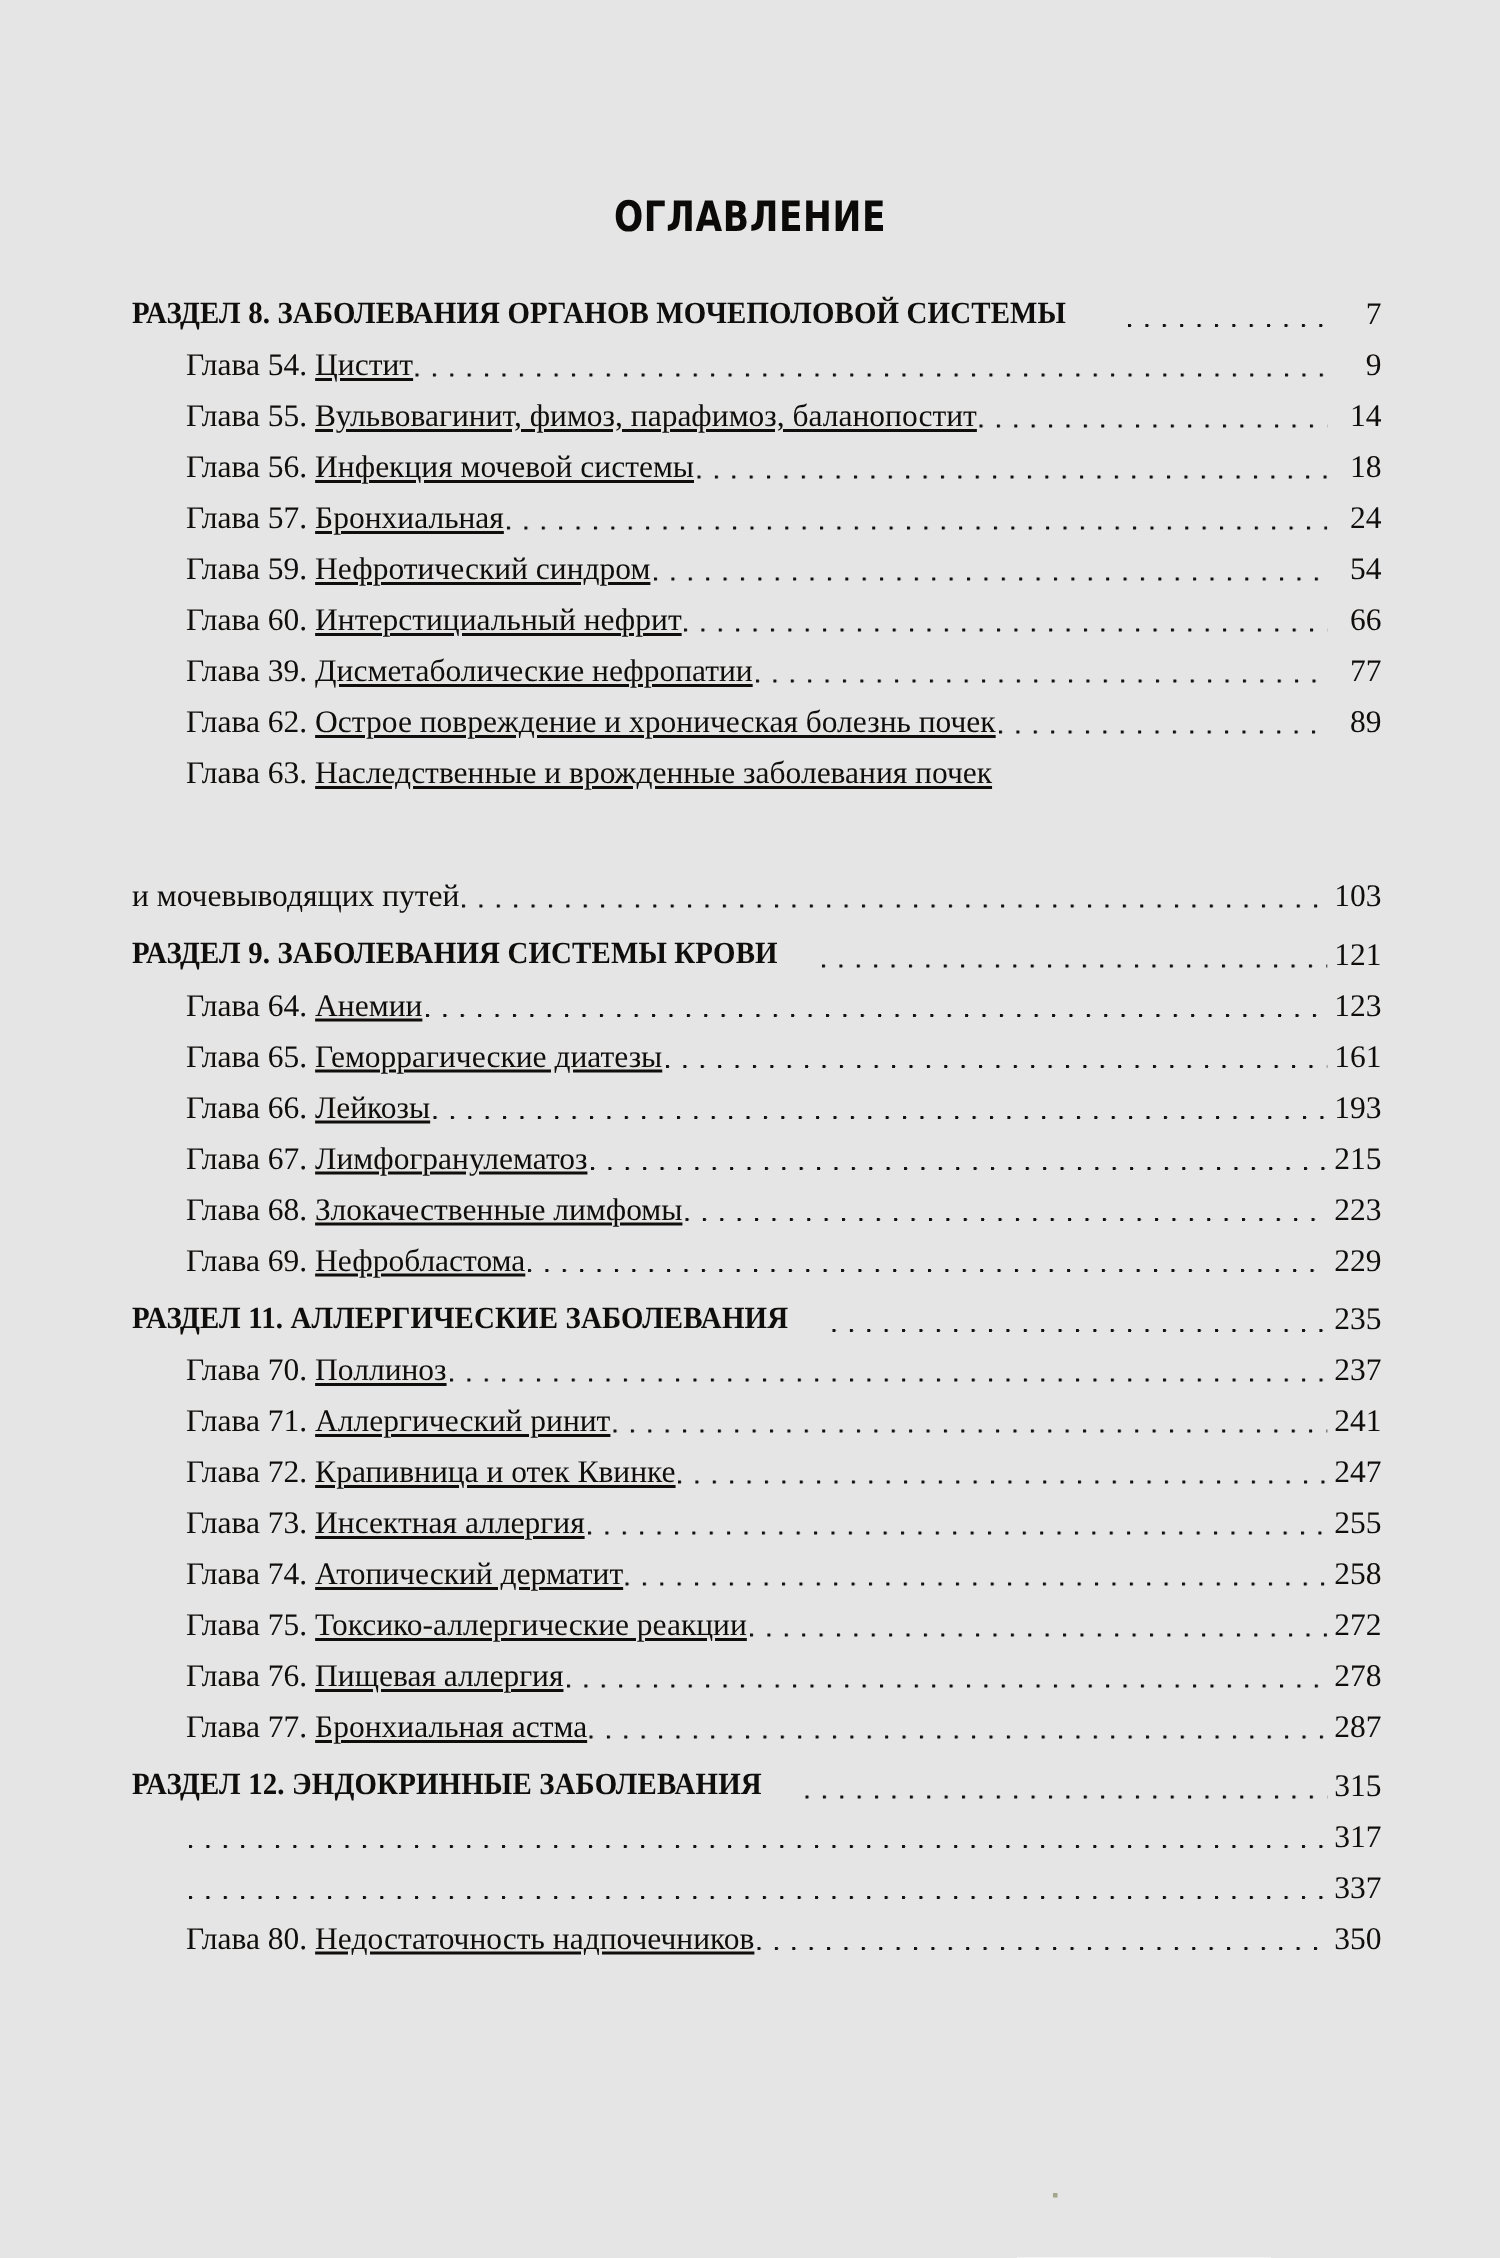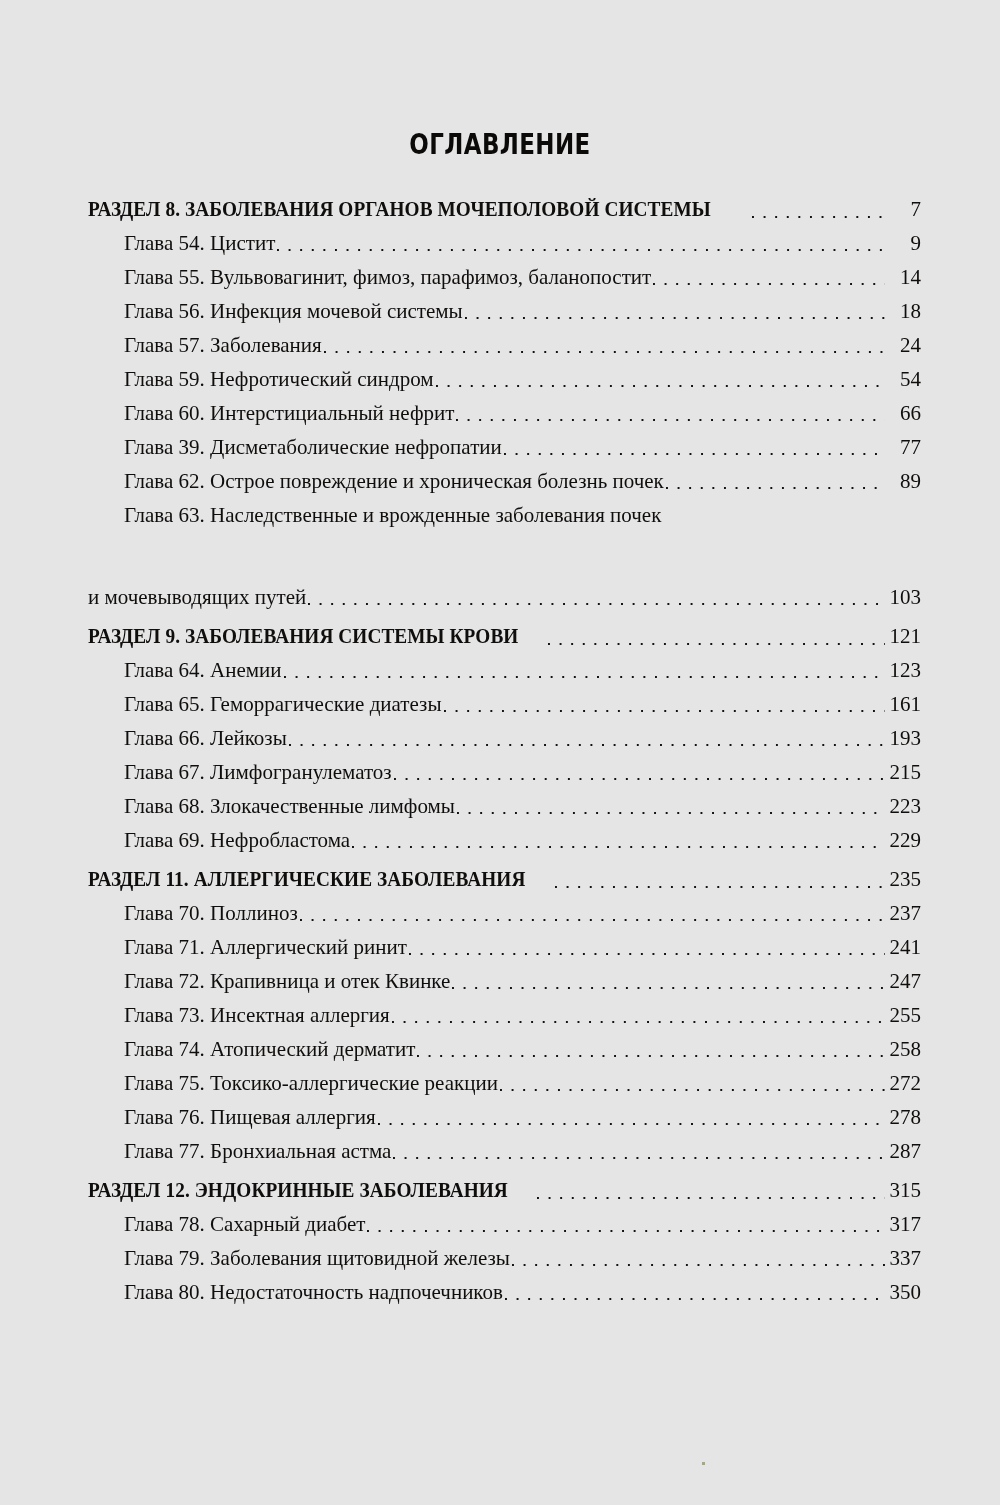--- a/index.html
+++ b/index.html
@@ -109,20 +109,21 @@
   
   .chapter-row {
     margin-left: 36px;
     font-size: 21px;
   }
   .chapter-row .num {
     font-weight: normal;
   }
   .chapter-row .name {
     font-weight: normal;
+    text-decoration: underline;
   }
   .chapter-row .pg {
     font-weight: normal;
     min-width: 34px;
   }
 
   
   .cont-row {
     margin-left: 0;
     font-size: 21px;
@@ -167,21 +168,21 @@
         <span class="lbl"><span class="num">Глава 55.</span> <span class="name">Вульвовагинит, фимоз, парафимоз, баланопостит</span></span>
         <span class="leader"></span>
         <span class="pg">14</span>
       </div>
       <div class="entry chapter-row">
         <span class="lbl"><span class="num">Глава 56.</span> <span class="name">Инфекция мочевой системы</span></span>
         <span class="leader"></span>
         <span class="pg">18</span>
       </div>
       <div class="entry chapter-row">
-        <span class="lbl"><span class="num">Глава 57.</span> <span class="name">Заболевания</span></span>
+        <span class="lbl"><span class="num">Глава 57.</span> <span class="name">Бронхиальная</span></span>
         <span class="leader"></span>
         <span class="pg">24</span>
       </div>
       <div class="entry chapter-row">
         <span class="lbl"><span class="num">Глава 59.</span> <span class="name">Нефротический синдром</span></span>
         <span class="leader"></span>
         <span class="pg">54</span>
       </div>
       <div class="entry chapter-row">
         <span class="lbl"><span class="num">Глава 60.</span> <span class="name">Интерстициальный нефрит</span></span>
@@ -286,26 +287,24 @@
         <span class="lbl"><span class="num">Глава 77.</span> <span class="name">Бронхиальная астма</span></span>
         <span class="leader"></span>
         <span class="pg">287</span>
       </div>
       <div class="entry section-row gap-before">
         <span class="lbl">РАЗДЕЛ 12. ЭНДОКРИННЫЕ ЗАБОЛЕВАНИЯ</span>
         <span class="leader"></span>
         <span class="pg">315</span>
       </div>
       <div class="entry chapter-row">
-        <span class="lbl"><span class="num">Глава 78.</span> <span class="name">Сахарный диабет</span></span>
         <span class="leader"></span>
         <span class="pg">317</span>
       </div>
       <div class="entry chapter-row">
-        <span class="lbl"><span class="num">Глава 79.</span> <span class="name">Заболевания щитовидной железы</span></span>
         <span class="leader"></span>
         <span class="pg">337</span>
       </div>
       <div class="entry chapter-row">
         <span class="lbl"><span class="num">Глава 80.</span> <span class="name">Недостаточность надпочечников</span></span>
         <span class="leader"></span>
         <span class="pg">350</span>
       </div>
     </div>
 

